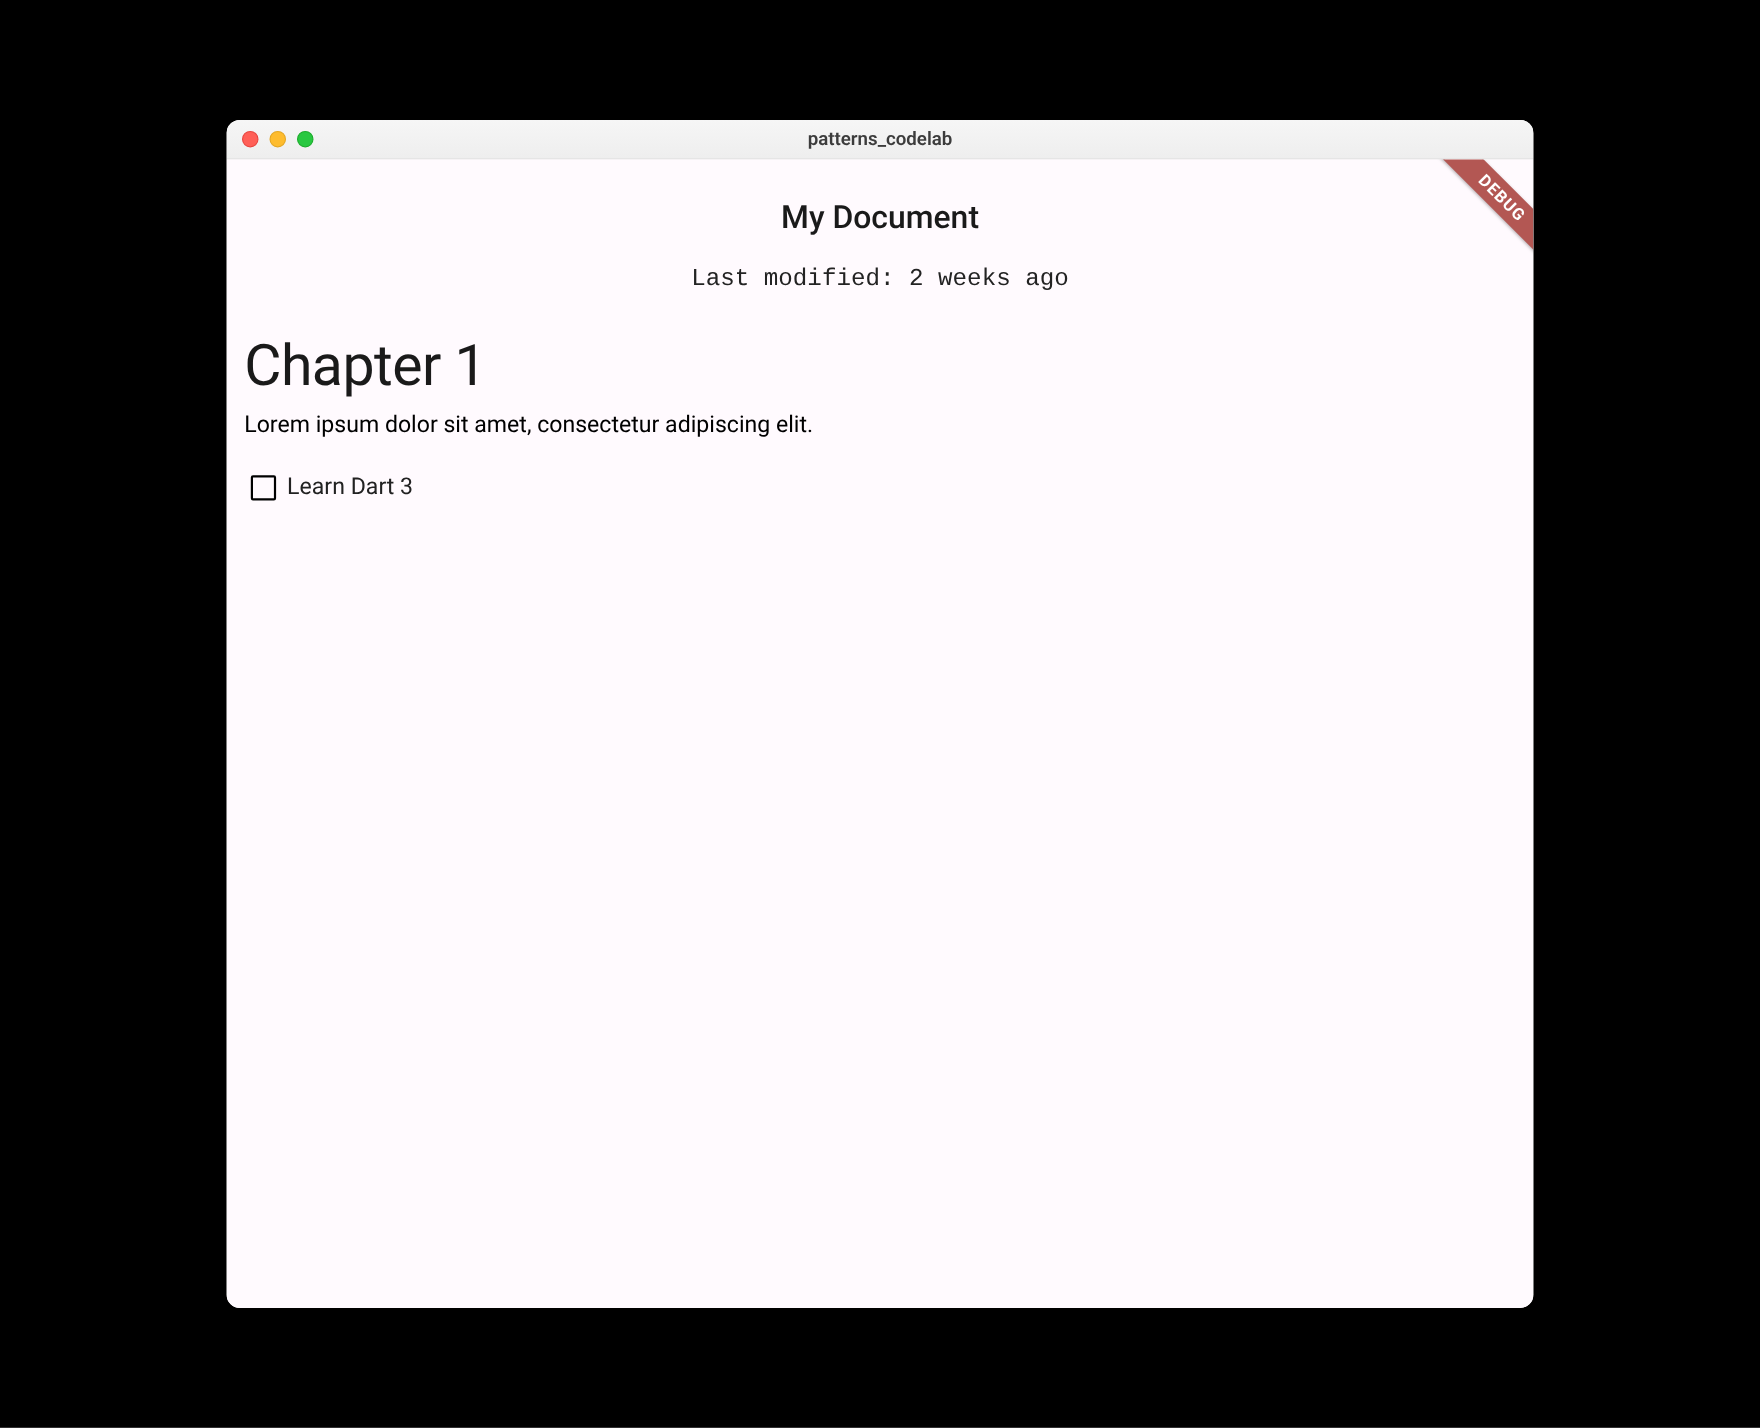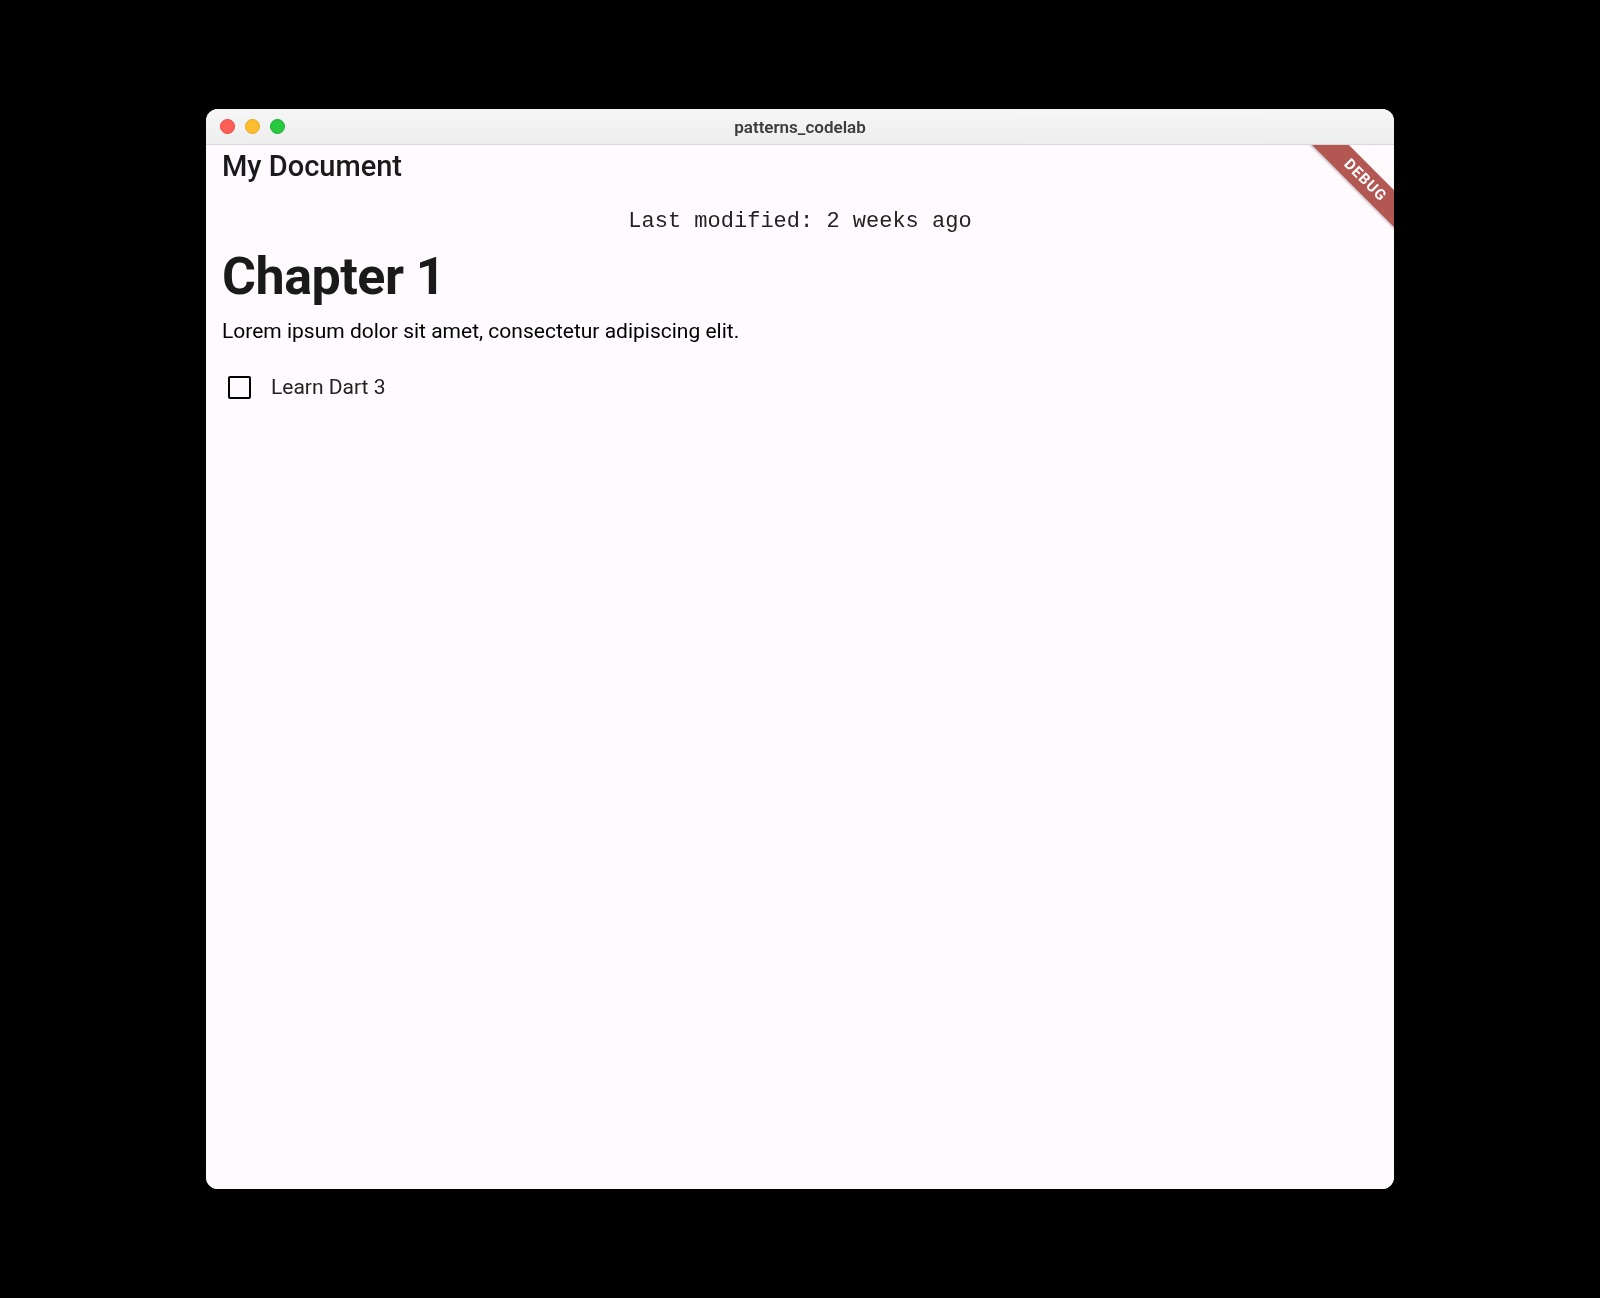--- a/index.html
+++ b/index.html
@@ -83,22 +83,22 @@
       font-weight: 700;
       font-size: 15px;
       letter-spacing: 1px;
       padding: 4px 50px;
       transform: rotate(45deg);
       text-align: center;
       box-shadow: 0 1px 3px rgba(0,0,0,0.3);
     }
     
     .appbar {
-      padding-top: 4px;
-      margin-left: 16px;
+      text-align: center;
+      padding-top: 36px;
     }
     
     .appbar-title {
       font-size: 29px;
       font-weight: 500;
       color: #1a1a1a;
     }
     
     .subtitle {
       text-align: center;
@@ -107,37 +107,37 @@
       margin-top: 26px;
       font-family: Liberation Mono, monospace;
     }
     
     .content {
       padding: 0 16px;
     }
     
     .chapter-heading {
       font-size: 52px;
-      font-weight: 700;
+      font-weight: 400;
       color: #1a1a1a;
-      margin-top: 12px;
+      margin-top: 36px;
       letter-spacing: -0.5px;
     }
     
     .body-text {
       font-size: 21px;
       color: #000000;
       margin-top: 12px;
     }
     
     .checkbox-row {
       display: flex;
       align-items: center;
       margin-top: 32px;
-      gap: 20px;
+      gap: 10px;
       padding-left: 6px;
     }
     
     .checkbox {
       width: 23px;
       height: 23px;
       border: 2.5px solid #000;
       border-radius: 2px;
       background: transparent;
       cursor: pointer;

